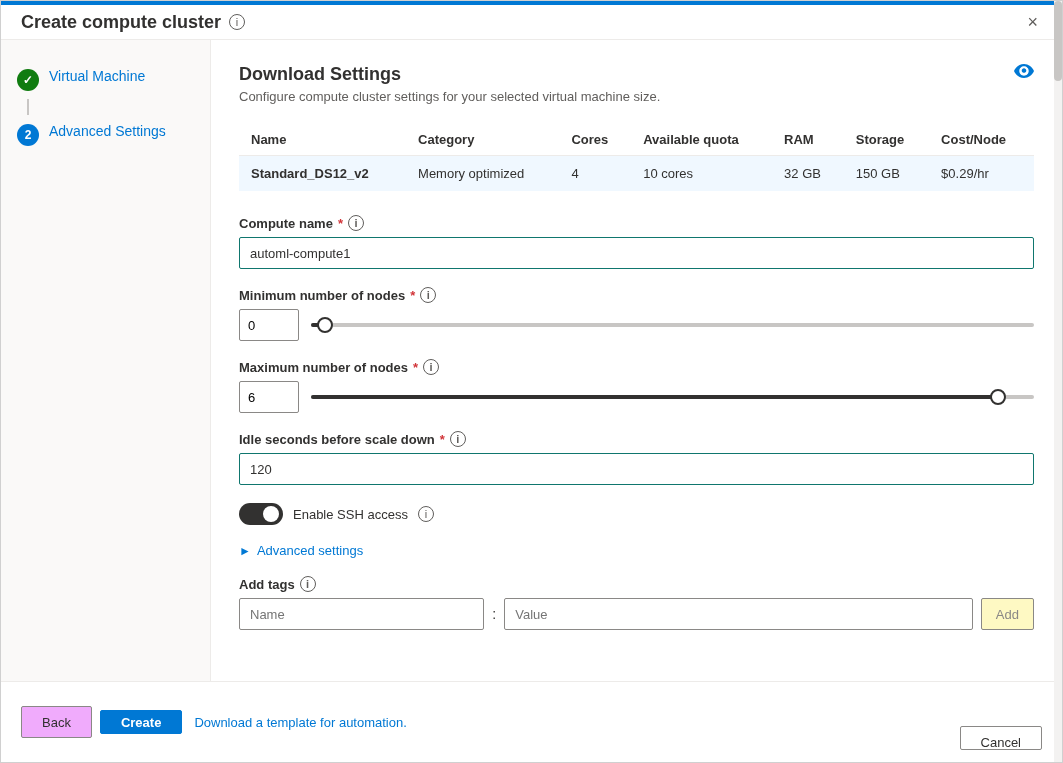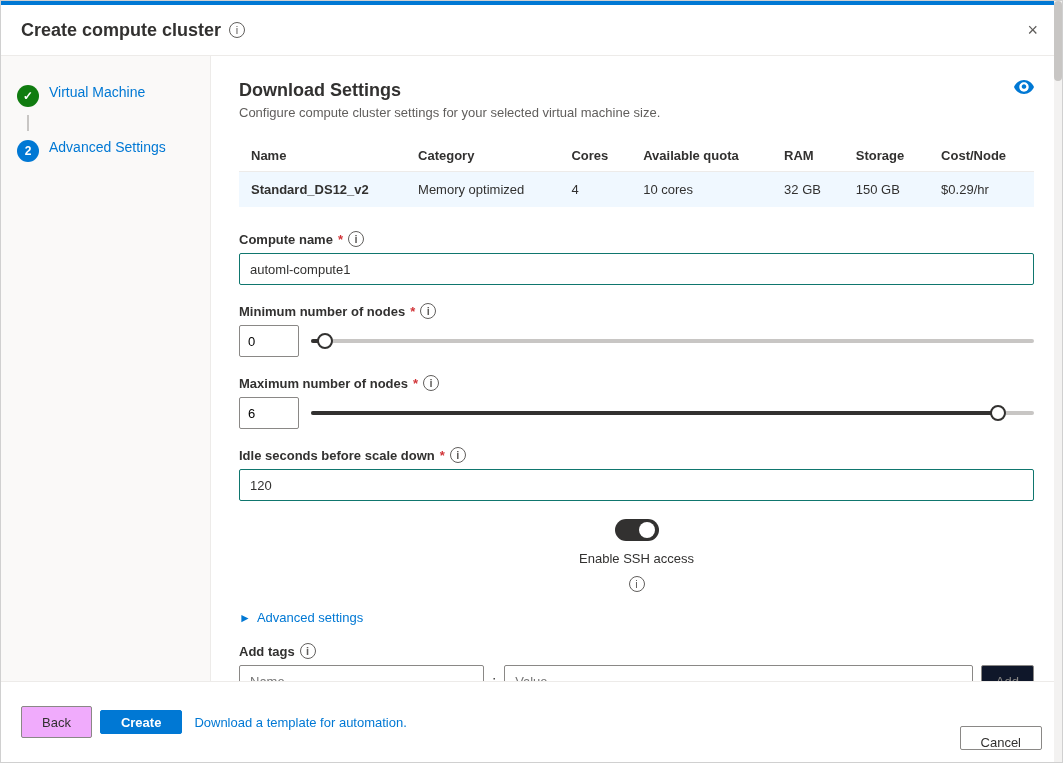--- a/index.html
+++ b/index.html
@@ -14,21 +14,21 @@
       flex-direction: column;
       overflow: hidden;
       position: relative;
     }
 
     
     .dialog-header {
       display: flex;
       align-items: center;
       justify-content: space-between;
-      padding: 12px 20px;
+      padding: 4px 20px;
       border-bottom: 1px solid #edebe9;
       flex-shrink: 0;
     }
     .dialog-title-row {
       display: flex;
       align-items: center;
       gap: 8px;
     }
     .dialog-title {
       font-size: 18px;
@@ -219,21 +219,20 @@
       cursor: pointer;
       font-size: 16px;
     }
 
     
     .toggle-row {
       display: flex;
       align-items: center;
       gap: 10px;
       margin-bottom: 18px;
-      flex-direction: column;
     }
     .toggle-switch {
       width: 44px; height: 22px;
       background: #323130;
       border-radius: 11px;
       position: relative;
       cursor: pointer;
       flex-shrink: 0;
     }
     .toggle-knob {
@@ -289,21 +288,21 @@
       height: 32px;
       padding: 4px 10px;
       border: 1px solid #8a8886;
       border-radius: 2px;
       font-size: 13px;
       color: #8a8886;
     }
     .add-btn {
       height: 32px;
       padding: 0 14px;
-      background: #0f172a;
+      background: #fef9c3;
       border: 1px solid #8a8886;
       border-radius: 2px;
       font-size: 13px;
       color: #8a8886;
       cursor: pointer;
     }
 
     
     .dialog-footer {
       display: flex;

